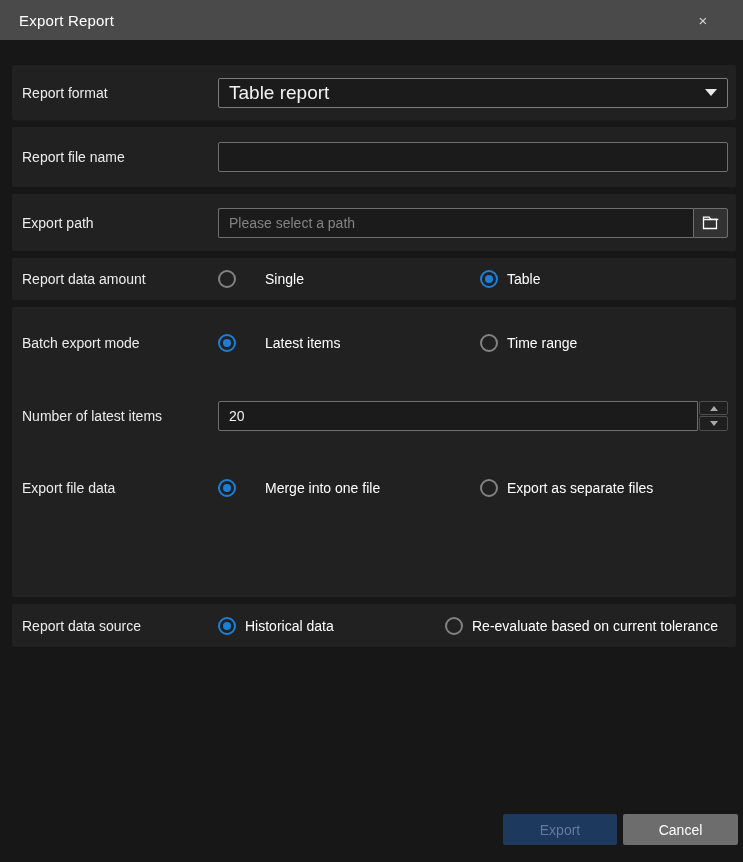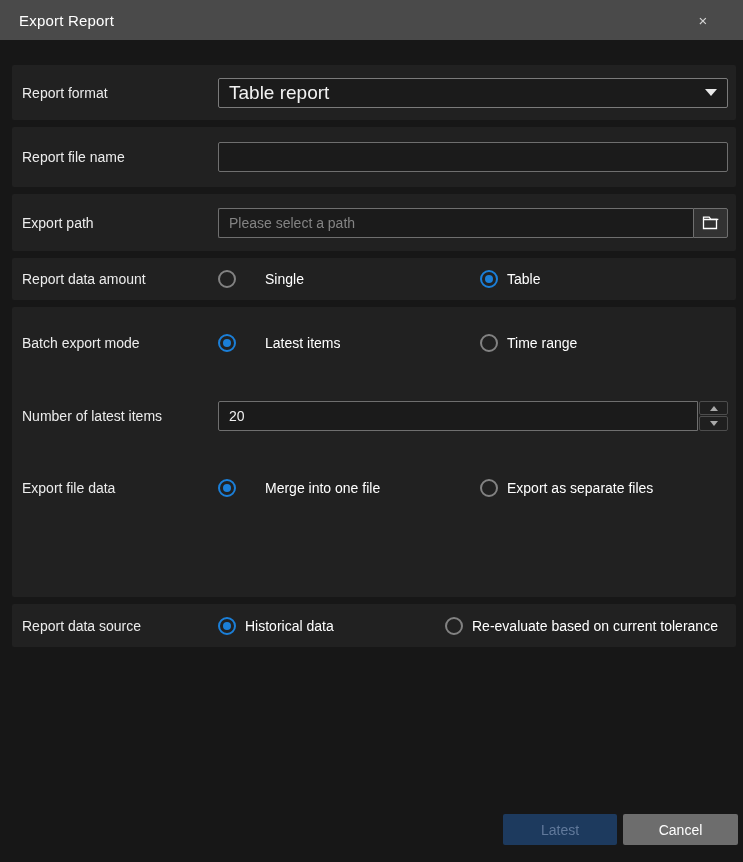--- a/index.html
+++ b/index.html
@@ -237,15 +237,15 @@
           <span class="radio"></span>
           <span class="opt-label">Re-evaluate based on current tolerance</span>
         </div>
       </div>
     </div>
   </div>
 
 </div>
 
 <div class="footer">
-  <button class="btn btn-export">Latest</button>
+  <button class="btn btn-export">Export</button>
   <button class="btn btn-cancel">Cancel</button>
 </div>
 
 </body></html>

